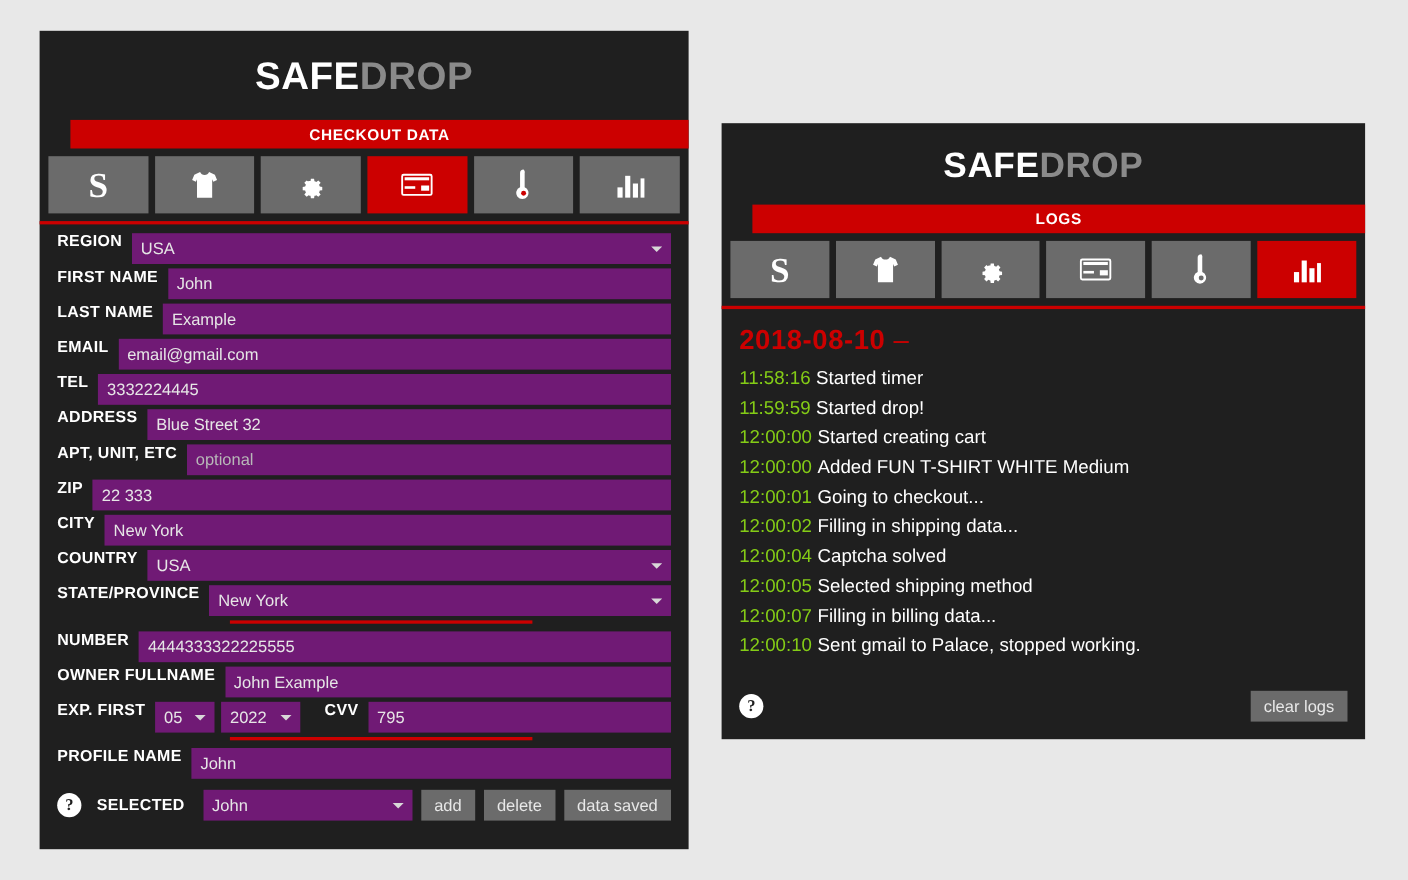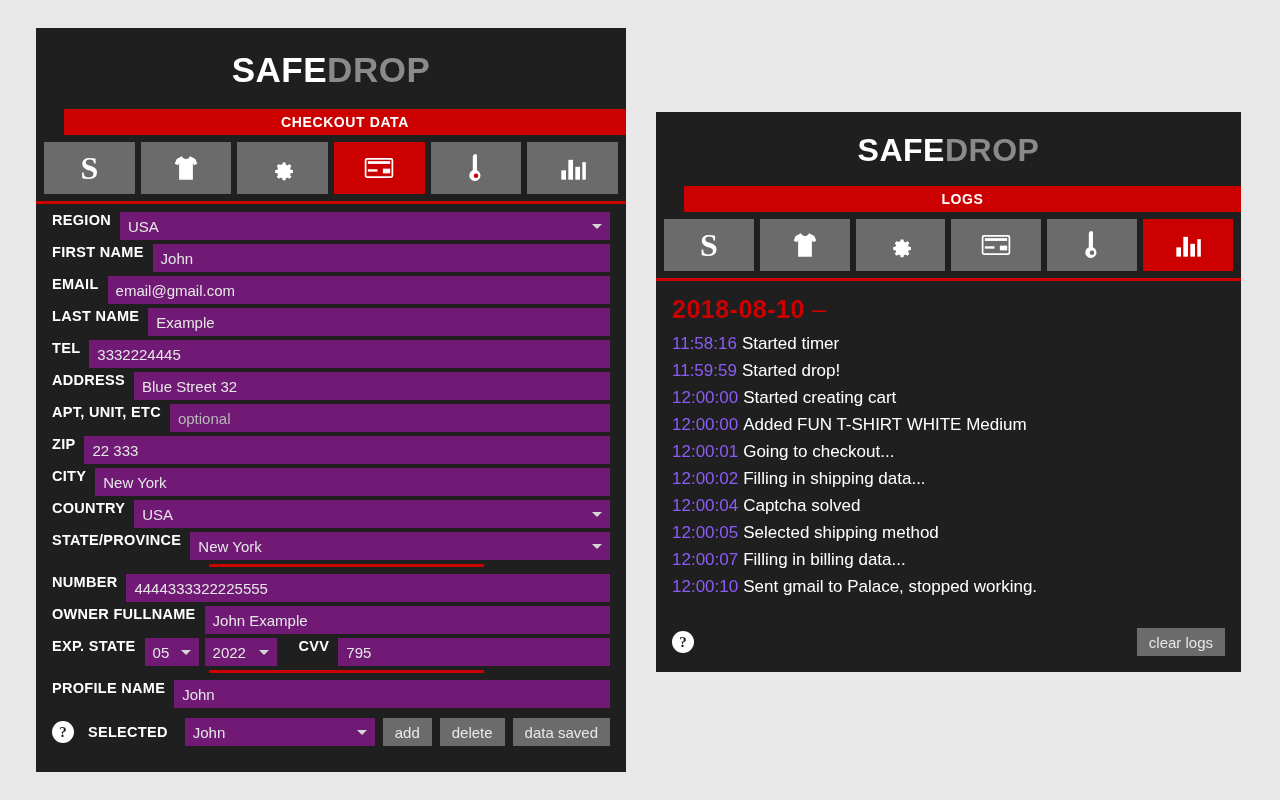--- a/index.html
+++ b/index.html
@@ -171,21 +171,21 @@
     letter-spacing: 0.5px;
     margin-bottom: 6px;
     white-space: nowrap;
   }
   .log-date .dash { color: #cc0000; font-weight: normal; }
   .log-line {
     font-size: 17px;
     line-height: 27px;
     white-space: nowrap;
   }
-  .log-time { color: #8b5cf6; margin-top: 45px; }
+  .log-time { color: #84cc16; margin-top: 45px; }
   .log-msg { color: #ffffff; padding-left: 5px; }
 
   .logs-footer {
     display: flex;
     align-items: center;
     justify-content: space-between;
     padding: 0 16px;
     position: absolute;
     bottom: 16px;
     left: 0; right: 0;
@@ -261,27 +261,27 @@
           <span class="caret"></span>
         </span>
       </div>
 
       <div class="row">
         <span class="lbl">FIRST NAME</span>
         <span class="field">John</span>
       </div>
 
       <div class="row">
+        <span class="lbl">LAST NAME</span>
+        <span class="field">Example</span>
+      </div>
+
+      <div class="row">
         <span class="lbl">EMAIL</span>
         <span class="field">email@gmail.com</span>
-      </div>
-
-      <div class="row">
-        <span class="lbl">LAST NAME</span>
-        <span class="field">Example</span>
       </div>
 
       <div class="row">
         <span class="lbl">TEL</span>
         <span class="field">3332224445</span>
       </div>
 
       <div class="row">
         <span class="lbl">ADDRESS</span>
         <span class="field">Blue Street 32</span>
@@ -326,21 +326,21 @@
         <span class="lbl">NUMBER</span>
         <span class="field">4444333322225555</span>
       </div>
 
       <div class="row">
         <span class="lbl">OWNER FULLNAME</span>
         <span class="field">John Example</span>
       </div>
 
       <div class="row">
-        <span class="lbl">EXP. STATE</span>
+        <span class="lbl">EXP. FIRST</span>
         <span class="field select small exp-sel">
           <span>05</span>
           <span class="caret"></span>
         </span>
         <span style="width:6px"></span>
         <span class="field select small exp-sel2">
           <span>2022</span>
           <span class="caret"></span>
         </span>
         <span class="lbl cvv-lbl">CVV</span>

